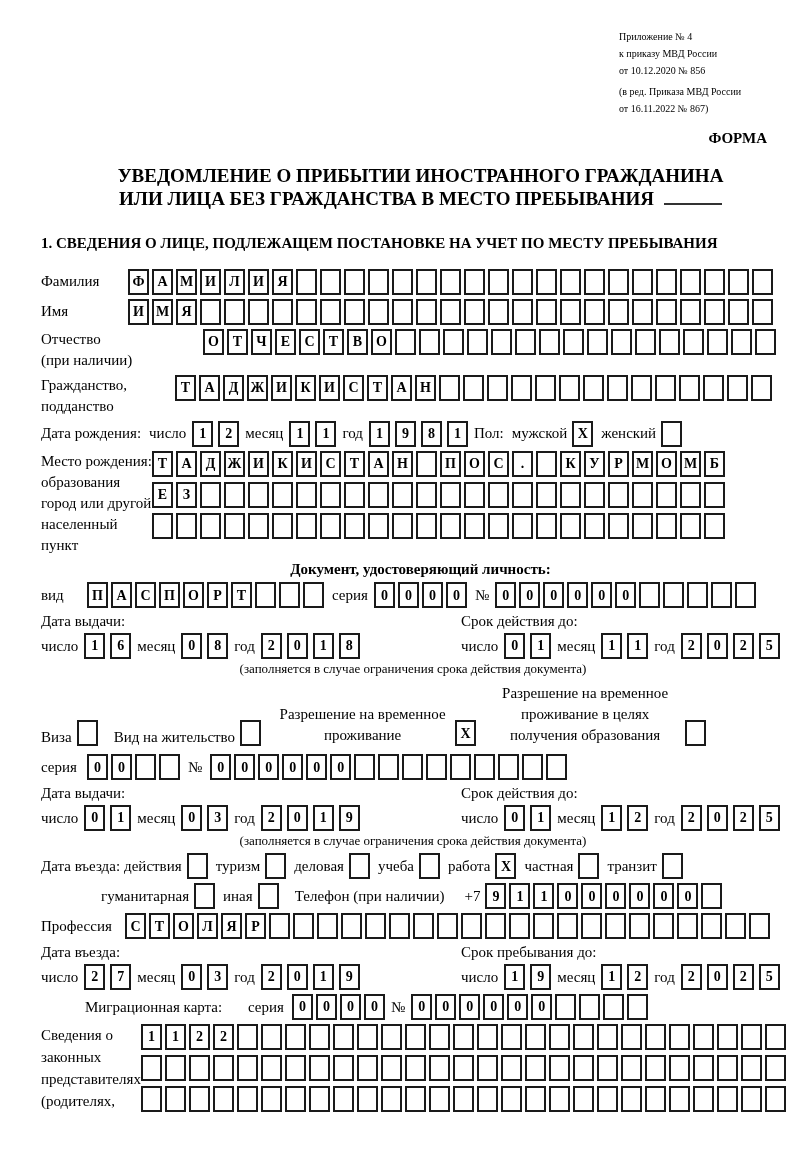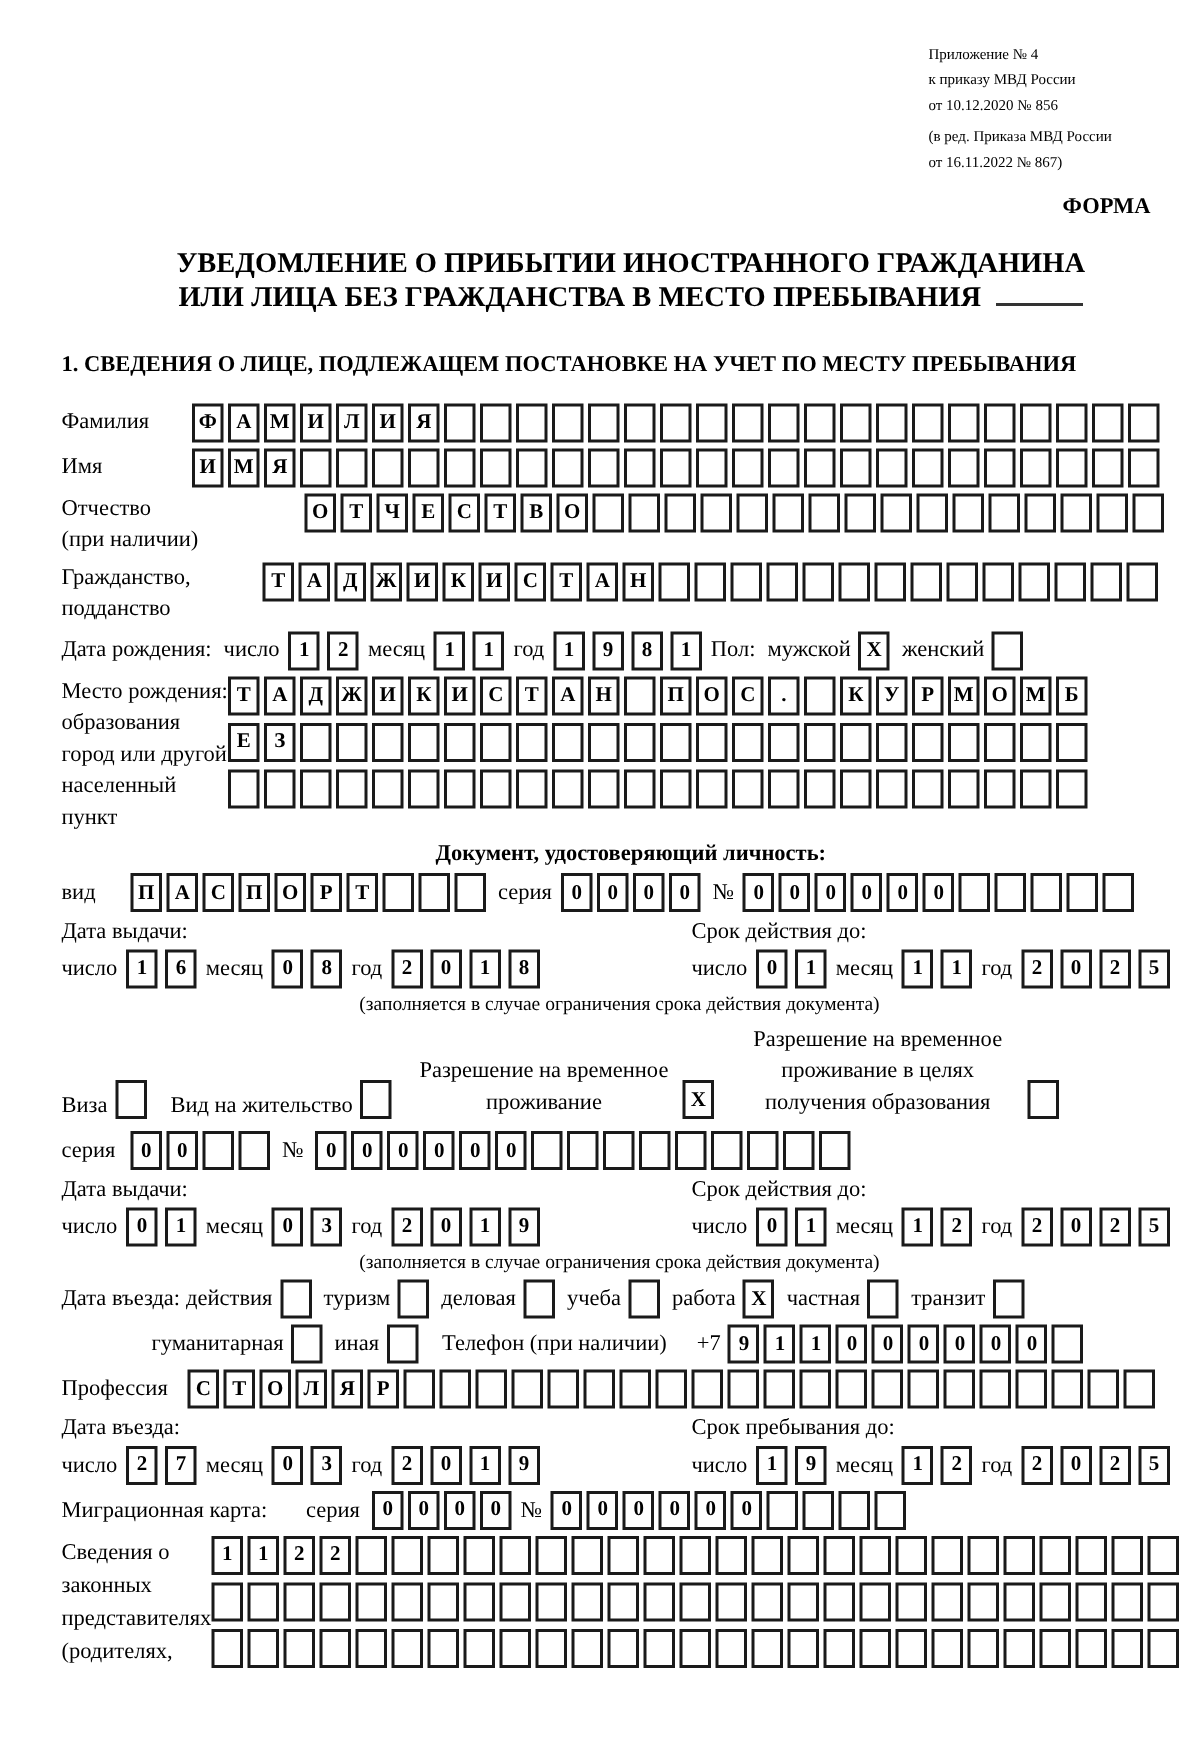--- a/index.html
+++ b/index.html
@@ -606,21 +606,21 @@
           <div class="cells dt">
               <span class="cell">2</span>
               <span class="cell">0</span>
               <span class="cell">2</span>
               <span class="cell">5</span>
             </div>
         </div>
       </div>
     </div>
 
-    <div class="row" style="margin-top:4px;">
+    <div class="row" style="margin-top:4px;margin-left:44px;">
       <div class="lbl" style="width:155px;">Миграционная карта:</div>
       <span style="margin:0 8px 0 8px;">серия</span>
       <div class="cells">
           <span class="cell">0</span>
           <span class="cell">0</span>
           <span class="cell">0</span>
           <span class="cell">0</span>
         </div>
       <span style="margin:0 6px 0 6px;">№</span>
       <div class="cells">

